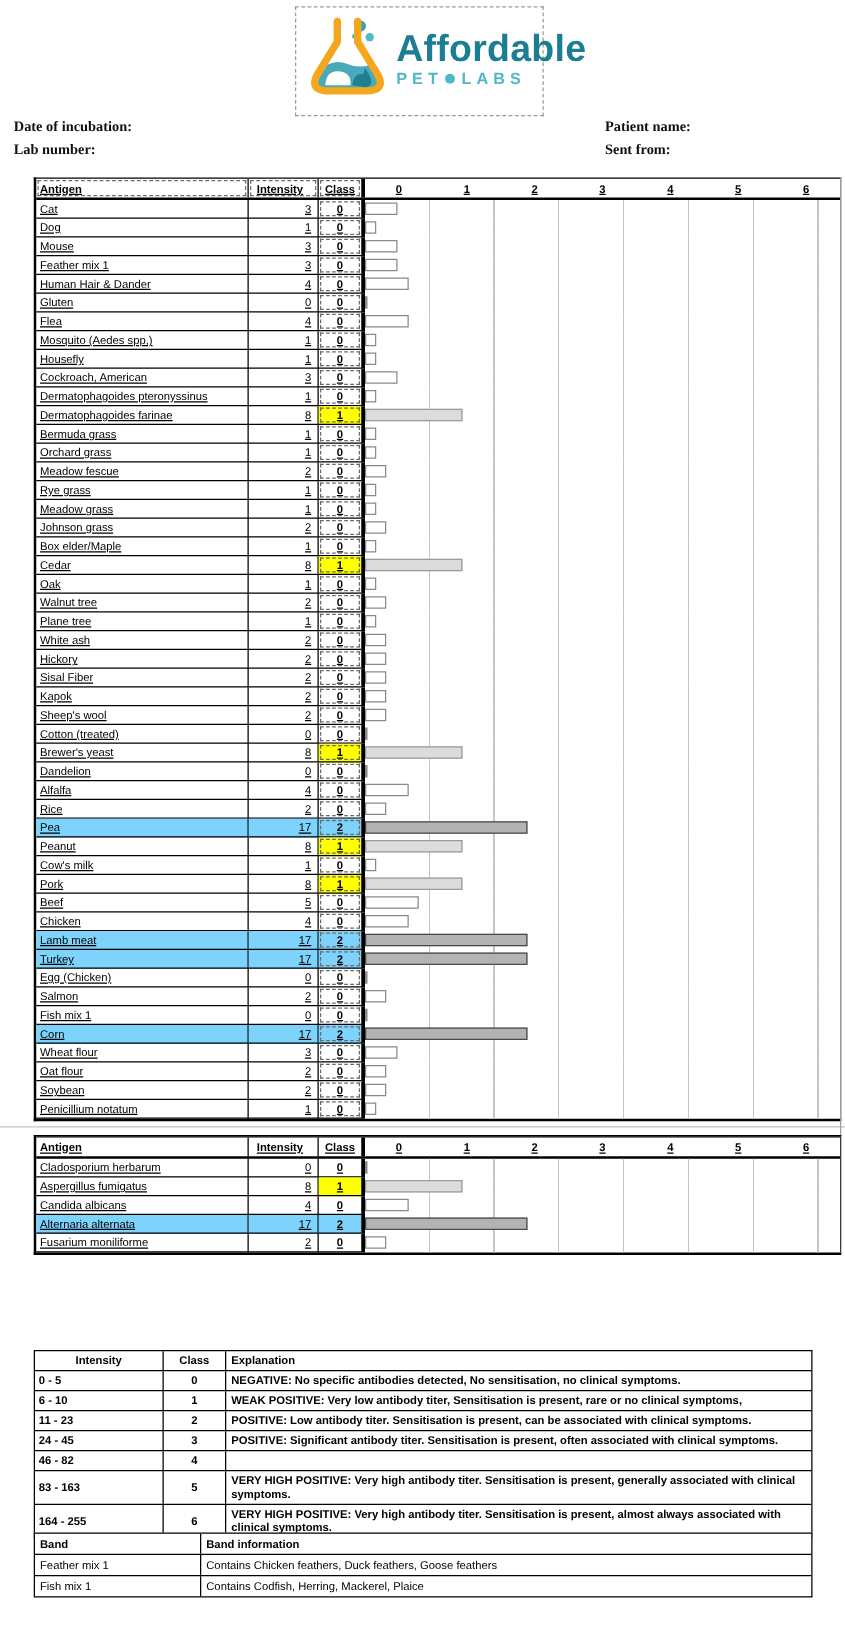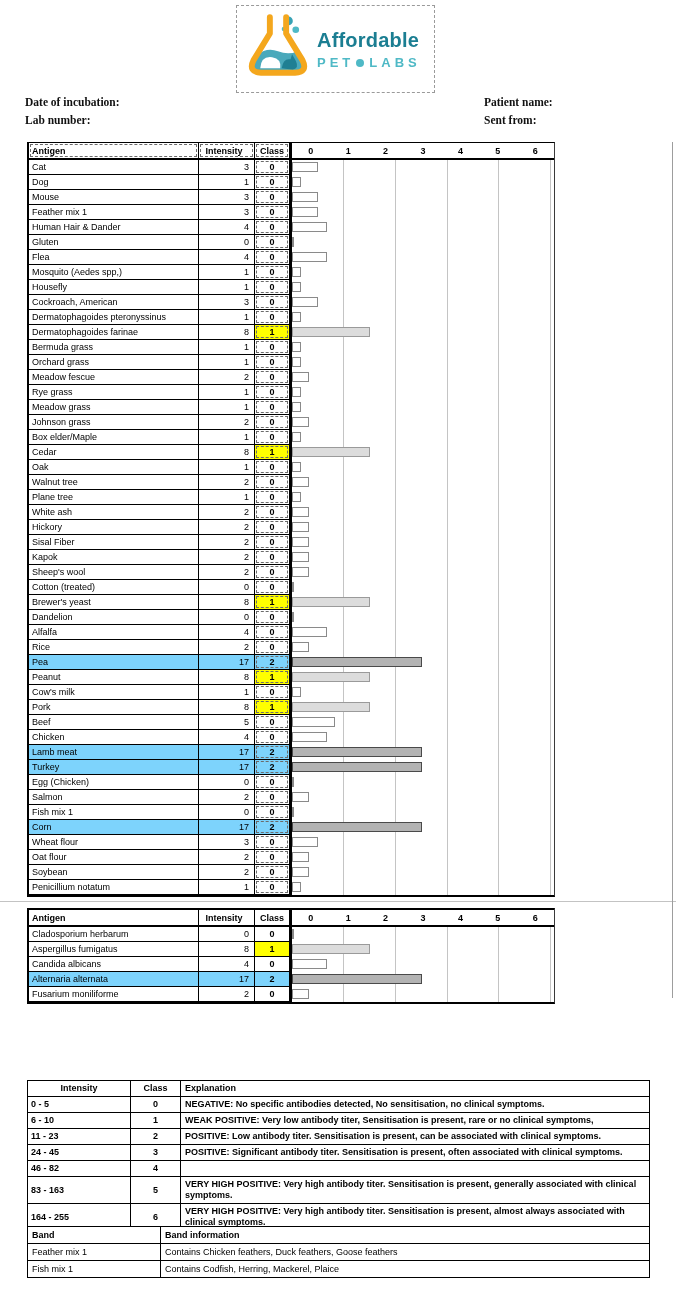--- a/index.html
+++ b/index.html
@@ -5,36 +5,36 @@
   html,body{margin:0;padding:0;background:#fff;}
   .page{position:relative;width:676px;height:1300px;background:#fff;overflow:hidden;
         font-family:"Liberation Sans",sans-serif;color:#000;}
 
   
   .logo-box{position:absolute;left:236px;top:5px;width:199px;height:88px;
             border:1px dashed #9a9a9a;box-sizing:border-box;background:#fff;
             display:flex;align-items:center;padding:2px 4px;}
   .logo-icon{flex:0 0 74px;}
   .logo-text{margin-left:2px;}
-  .logo-title{font-weight:bold;font-size:20px;letter-spacing:.2px;color:#1b7e92;line-height:24px;}
+  .logo-title{font-weight:bold;font-size:30px;letter-spacing:.2px;color:#1b7e92;line-height:24px;}
   .logo-sub{display:flex;align-items:center;font-weight:bold;font-size:13px;
             letter-spacing:4px;color:#4fb9c6;margin-top:3px;}
   .logo-dot{width:8px;height:8px;border-radius:50%;background:#4fb9c6;margin:0 5px 0 2px;display:inline-block;}
 
   
   .meta{position:absolute;top:96px;font-family:"Liberation Serif",serif;
         font-weight:bold;font-size:11.5px;color:#111;}
-  .meta.left{left:25px;font-family:Liberation Serif, serif;} .meta.right{left:484px;}
+  .meta.left{left:11px;font-family:Liberation Serif, serif;} .meta.right{left:484px;}
   .meta div{margin-bottom:6px;}
 
   
-  .atable{position:absolute;left:27px;width:528px;box-sizing:border-box;
+  .atable{position:absolute;left:27px;width:646px;box-sizing:border-box;
           border-left:2px solid #000;border-right:1px solid #3a3a3a;
           border-top:1px solid #000;border-bottom:2px solid #000;
-          font-size:9px;background:#fff;}
+          font-size:9px;background:#fff;text-decoration:underline;}
   .t1{top:142px;} .t2{top:908px;}
   .thead{display:grid;grid-template-columns:170px 56px 34px 1fr;height:15px;
          border-bottom:2px solid #000;font-weight:bold;}
   .trow{display:grid;grid-template-columns:170px 56px 34px 1fr;height:15px;}
   .cell{box-sizing:border-box;display:flex;align-items:center;overflow:hidden;white-space:nowrap;}
   .c-ant{padding-left:3px;border-right:1px solid #000;}
   .c-int{justify-content:flex-end;padding-right:5px;border-right:1px solid #000;}
   .c-cls{justify-content:center;font-weight:bold;position:relative;}
   .trow .c-ant,.trow .c-int,.trow .c-cls{border-bottom:1px solid #000;}
   .dashed::after{content:"";position:absolute;inset:1px;border:1px dashed #6b6b6b;pointer-events:none;}

